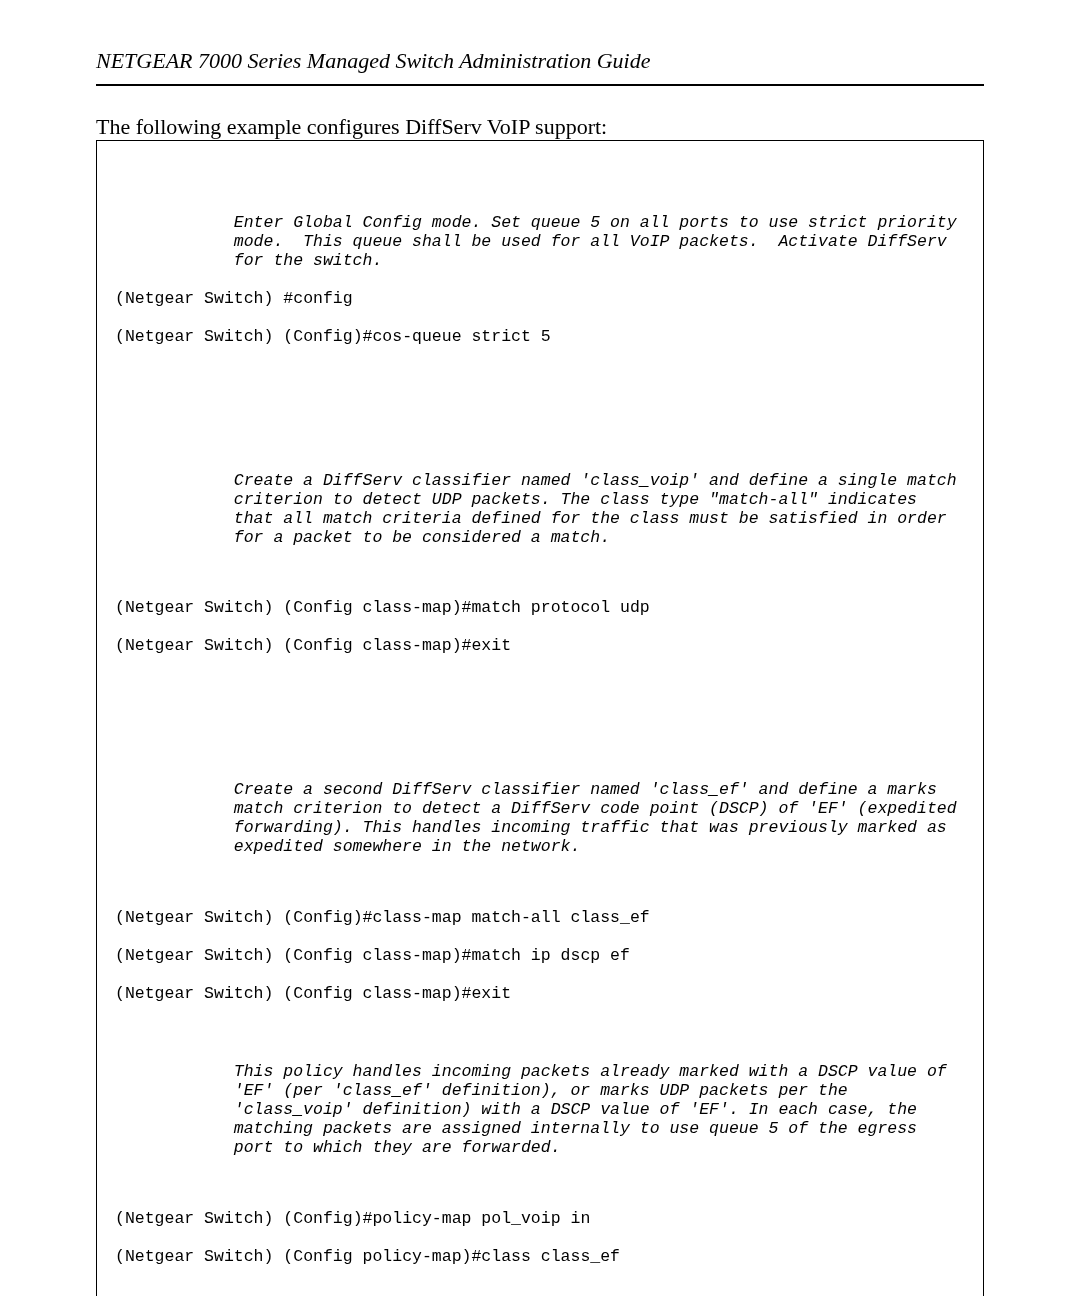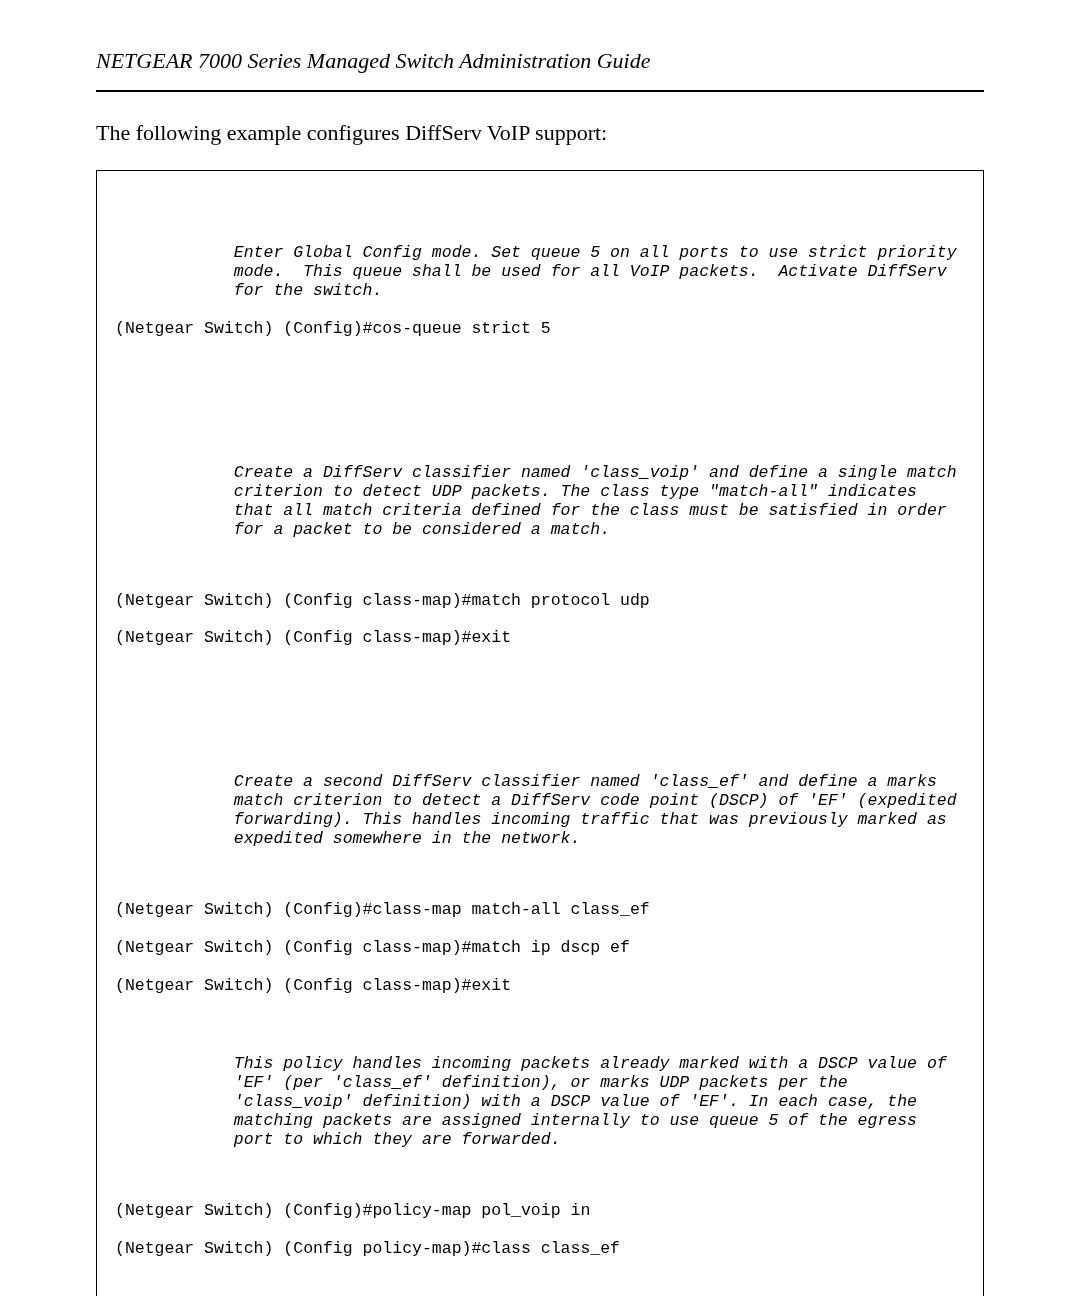--- a/index.html
+++ b/index.html
@@ -13,30 +13,29 @@
   .page {
     box-sizing: border-box;
     width: 1080px;
     min-height: 1296px;
     padding: 48px 96px 32px 96px;
     position: relative;
   }
   .header-title {
     font-style: italic;
     font-size: 22px;
-    margin-bottom: 16px;
+    margin-bottom: 10px;
   }
   .hr-thick {
     border: none;
     border-top: 2px solid #000;
     margin: 0 0 28px 0;
   }
   .intro {
     font-size: 22px;
-    margin-bottom: 24px;
   }
   .codebox {
     border: 1px solid #000;
     padding: 14px 18px 18px 18px;
     font-family: "Courier New", Courier, monospace;
     font-size: 16.5px;
     line-height: 1.15;
     white-space: pre;
   }
   .codebox .cmt {
@@ -58,20 +57,21 @@
 
 <div class="page">
 
   <div class="header-title">NETGEAR 7000  Series Managed Switch Administration Guide</div>
   <hr class="hr-thick">
 
   <div class="intro">The following example configures DiffServ VoIP support:</div>
 
   <div class="codebox">
 <span class="cmt">Enter Global Config mode. Set queue 5 on all ports to use strict priority mode.  This queue shall be used for all VoIP packets.  Activate DiffServ for the switch.</span>
+<span class="cmd">(Netgear Switch) #config</span>
 <span class="cmd">(Netgear Switch) (Config)#cos-queue strict 5</span>
 <span class="blk"></span>
 <span class="blk"></span>
 <span class="cmt">Create a DiffServ classifier named 'class_voip' and define a single match criterion to detect UDP packets. The class type "match-all" indicates that all match criteria defined for the class must be satisfied in order for a packet to be considered a match.</span>
 <span class="blk"></span>
 <span class="cmd">(Netgear Switch) (Config class-map)#match protocol udp</span>
 <span class="cmd">(Netgear Switch) (Config class-map)#exit</span>
 <span class="blk"></span>
 <span class="blk"></span>
 <span class="cmt">Create a second DiffServ classifier named 'class_ef' and define a marks match criterion to detect a DiffServ code point (DSCP) of 'EF' (expedited forwarding). This handles incoming traffic that was previously marked as expedited somewhere in the network.</span>

